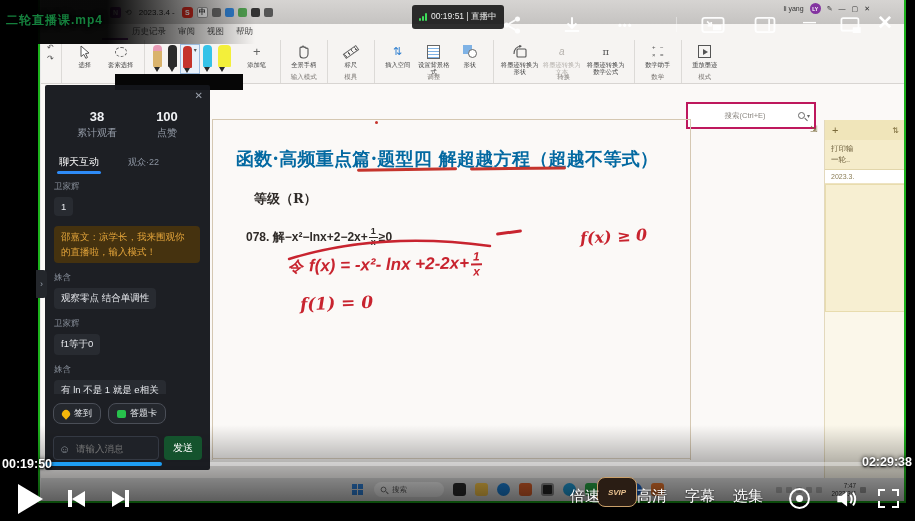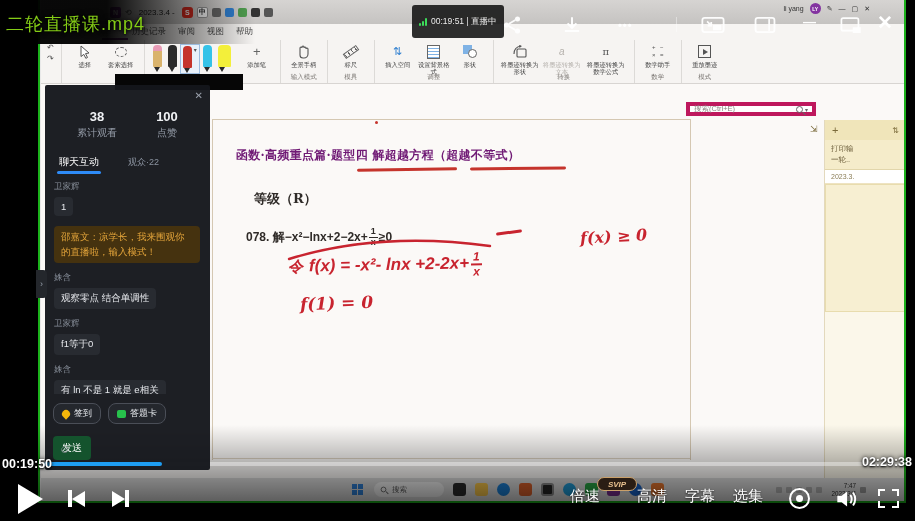--- a/index.html
+++ b/index.html
@@ -28,28 +28,28 @@
   .rgroup-label{position:absolute;bottom:1px;left:0;right:0;text-align:center;font-size:6.5px;color:#7a7672;white-space:nowrap;}
   .rbtn{display:flex;flex-direction:column;align-items:center;width:34px;margin:0 1px;}
   .rbtn .ric{height:17px;display:flex;align-items:center;justify-content:center;}
   .rbtn .rlb{font-size:6.3px;color:#444;text-align:center;line-height:1.15;margin-top:1px;white-space:pre-line;}
   .rbtn.disabled .rlb{color:#b5b1ac;}
   .pen{width:9px;height:22px;border-radius:4px 4px 1px 1px;position:relative;margin:2px 3px 0 3px;}
   .pen:after{content:"";position:absolute;left:1.5px;bottom:-5px;border-left:3px solid transparent;border-right:3px solid transparent;border-top:5px solid #2a2a2a;}
   .pen-sel{border:1px solid #9cbcdf;background:#e8f1fb;padding:1px 2px 5px 2px;display:flex;align-items:flex-start;margin-top:1px;}
   .undocol{display:flex;flex-direction:column;justify-content:center;gap:2px;font-size:8px;color:#555;padding:0 2px;}
 
-  #worksearch{position:absolute;left:646px;top:102px;width:130px;height:14px;background:#fff;border:4px solid #be185d;display:flex;align-items:center;padding:0 4px;}
+  #worksearch{position:absolute;left:646px;top:102px;width:130px;height:27px;background:#fff;border:2px solid #be185d;display:flex;align-items:center;padding:0 4px;text-align:center;}
   #worksearch .ph{font-size:7.5px;color:#8a8680;flex:1;}
   .loupe{width:7px;height:7px;border:1.3px solid #666;border-radius:50%;position:relative;margin-right:2px;}
   .loupe:after{content:"";position:absolute;width:4px;height:1.3px;background:#666;transform:rotate(45deg);left:5px;top:6px;}
 
   
   .pline{position:absolute;background:#d5c8b2;}
-  .page-title{position:absolute;left:196px;top:147px;font-family:"DejaVu Serif",serif;font-size:12px;font-weight:bold;color:#701a75;letter-spacing:.3px;white-space:nowrap;}
+  .page-title{position:absolute;left:196px;top:147px;font-family:"DejaVu Serif",serif;font-size:18px;font-weight:bold;color:#0369a1;letter-spacing:.3px;white-space:nowrap;}
   .grade{position:absolute;left:214px;top:190px;font-family:"DejaVu Serif",serif;font-size:13px;font-weight:bold;color:#2f2b28;}
   .problem{position:absolute;left:206px;top:227px;font-family:"DejaVu Serif",serif;font-size:12px;font-weight:bold;color:#2f2b28;display:flex;align-items:center;}
   .frac{display:inline-flex;flex-direction:column;align-items:center;font-size:9px;line-height:1;margin:0 1px;}
   .frac .fn{border-bottom:1px solid #2f2b28;padding:0 2px 1px 2px;}
   .redline{position:absolute;height:2.5px;background:#c5342c;border-radius:2px;}
   .ink{color:#c8242f;font-family:"DejaVu Serif",serif;font-style:italic;font-weight:bold;white-space:nowrap;}
   .inkfrac{display:inline-flex;flex-direction:column;align-items:center;font-size:12px;line-height:1;vertical-align:middle;margin-left:2px;}
   .inkfrac .fn{border-bottom:2px solid #c8242f;padding:0 2px 1px 2px;}
 
   
@@ -89,32 +89,32 @@
   .inputrow{position:absolute;left:8px;right:8px;bottom:10px;height:24px;display:flex;gap:5px;}
   .chat-input{flex:1;background:#1f2228;border:1px solid #343943;border-radius:4px;color:#cfd3da;font-size:9.5px;padding:0 4px 0 22px;outline:none;min-width:0;}
   .emoji{position:absolute;left:14px;bottom:15px;font-size:11px;color:#8a9098;z-index:2;}
   .send{width:38px;background:#14532d;border:none;border-radius:4px;color:#fff;font-size:10px;}
   #collapse{position:absolute;left:36px;top:270px;width:11px;height:28px;background:#24272c;border-radius:0 4px 4px 0;z-index:36;color:#98a0ab;font-size:9px;display:flex;align-items:center;justify-content:center;}
 
   
   #topfade{position:absolute;left:0;top:0;width:255px;height:44px;background:linear-gradient(90deg,rgba(0,0,0,.96) 42%,rgba(0,0,0,0));z-index:25;}
   #blackstrip{position:absolute;left:115px;top:74px;width:128px;height:16px;background:#060606;z-index:25;}
   #botfade{position:absolute;left:0;bottom:0;width:100%;height:96px;background:linear-gradient(rgba(0,0,0,0),rgba(0,0,0,.72));z-index:30;}
-  #vtitle{position:absolute;left:6px;top:12px;font-size:18px;font-weight:normal;color:#84cc16;letter-spacing:1px;text-shadow:0 1px 3px #000,0 0 6px #000;z-index:40;}
-  #livebadge{position:absolute;left:412px;top:5px;height:33px;background:rgba(18,18,18,.88);border-radius:3px;display:flex;align-items:center;padding:0 7px;gap:4px;z-index:40;}
+  #vtitle{position:absolute;left:6px;top:12px;font-size:12px;font-weight:bold;color:#15803d;letter-spacing:1px;text-shadow:0 1px 3px #000,0 0 6px #000;z-index:40;}
+  #livebadge{position:absolute;left:412px;top:5px;height:24px;background:rgba(18,18,18,.88);border-radius:3px;display:flex;align-items:center;padding:0 7px;gap:4px;z-index:40;}
   #livebadge .txt{font-size:8.5px;color:#ececec;}
   .sig{display:flex;align-items:flex-end;gap:1px;}
   .sig span{width:2px;background:#3ddc5a;border-radius:1px;}
   .topicons{position:absolute;top:14px;z-index:40;color:#fff;display:flex;align-items:center;}
   .tico{opacity:.95;}
   .track{position:absolute;left:40px;top:462px;width:864px;height:4px;background:rgba(255,255,255,.38);z-index:32;}
   .played{position:absolute;left:44px;top:462px;width:118px;height:4px;background:#1e9df2;border-radius:2px;z-index:36;}
   .time{position:absolute;font-size:12.5px;font-weight:bold;color:#fff;text-shadow:0 1px 2px #000,0 0 4px #000;z-index:40;}
   .ctrl-label{position:absolute;font-size:15px;color:#fff;text-shadow:0 1px 2px rgba(0,0,0,.8);z-index:40;}
-  #svip{position:absolute;left:597px;top:477px;width:40px;height:14px;background:#2a1d14;border:1px solid #caa06a;border-radius:8px;color:#e8c18f;font-size:8px;font-weight:bold;font-style:italic;display:flex;align-items:center;justify-content:center;z-index:40;}
+  #svip{position:absolute;left:597px;top:477px;width:40px;height:30px;background:#2a1d14;border:1px solid #caa06a;border-radius:8px;color:#e8c18f;font-size:8px;font-weight:bold;font-style:italic;display:flex;align-items:center;justify-content:center;z-index:40;}
   .play-tri{position:absolute;left:18px;top:484px;width:0;height:0;border-left:25px solid #fff;border-top:15px solid transparent;border-bottom:15px solid transparent;z-index:40;}
   .skip{position:absolute;top:490px;z-index:40;display:flex;align-items:center;}
   .skip .bar{width:3.5px;height:17px;background:#fff;}
   .tri-l{width:0;height:0;border-right:13px solid #fff;border-top:8.5px solid transparent;border-bottom:8.5px solid transparent;}
   .tri-r{width:0;height:0;border-left:13px solid #fff;border-top:8.5px solid transparent;border-bottom:8.5px solid transparent;}
   .target{position:absolute;left:789px;top:488px;width:21px;height:21px;border:2.2px solid #fff;border-radius:50%;z-index:40;display:flex;align-items:center;justify-content:center;}
   .target span{width:7px;height:7px;background:#fff;border-radius:50%;}
   .fscorner{position:absolute;left:878px;top:489px;width:21px;height:19px;z-index:40;}
   .fscorner span{position:absolute;width:7px;height:7px;border:2.5px solid #fff;}
   .fs-tl{left:0;top:0;border-right:none!important;border-bottom:none!important;}
@@ -416,20 +416,21 @@
         <span class="pin"></span>
         <span>签到</span>
       </span>
       <span class="pill">
         <span class="card"></span>
         <span>答题卡</span>
       </span>
     </div>
     <span class="emoji">☺</span>
     <div class="inputrow">
+      <input class="chat-input" placeholder="请输入消息" style="">
       <button class="send">发送</button>
     </div>
   </div>
   <div id="collapse">
       <span>›</span>
     </div>
 
   <div id="vtitle">二轮直播课.mp4</div>
 
   <div id="livebadge">

